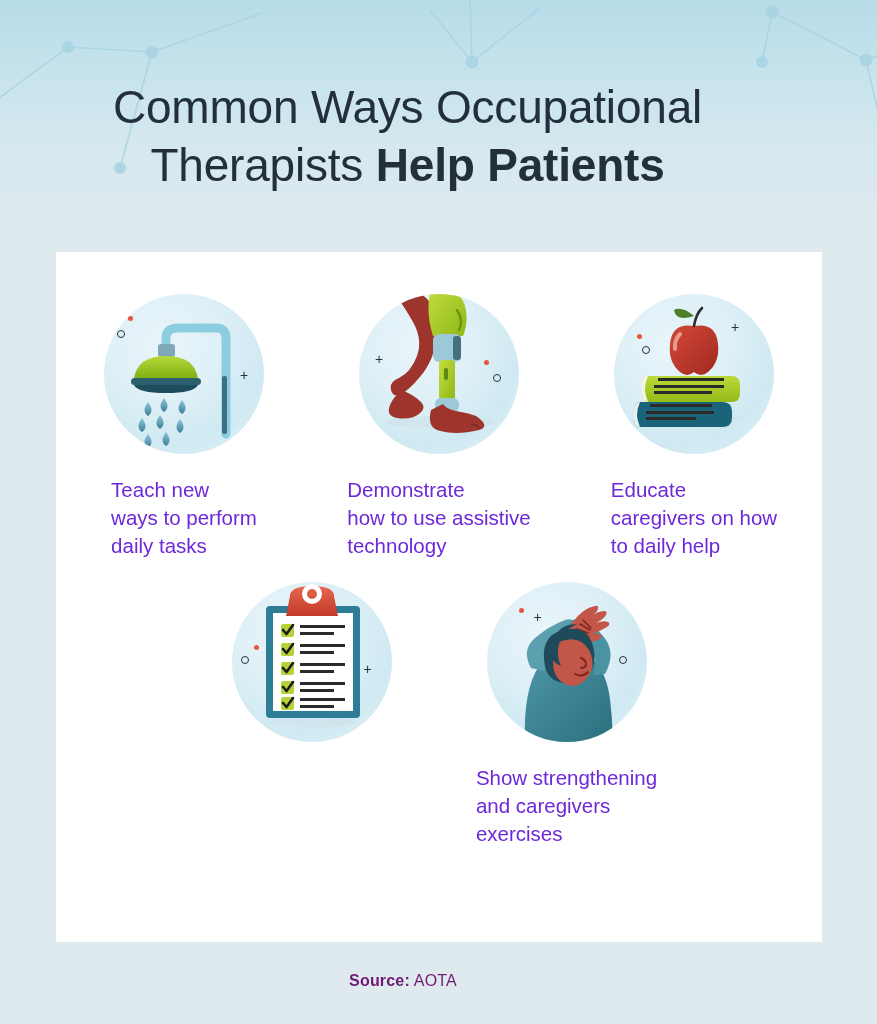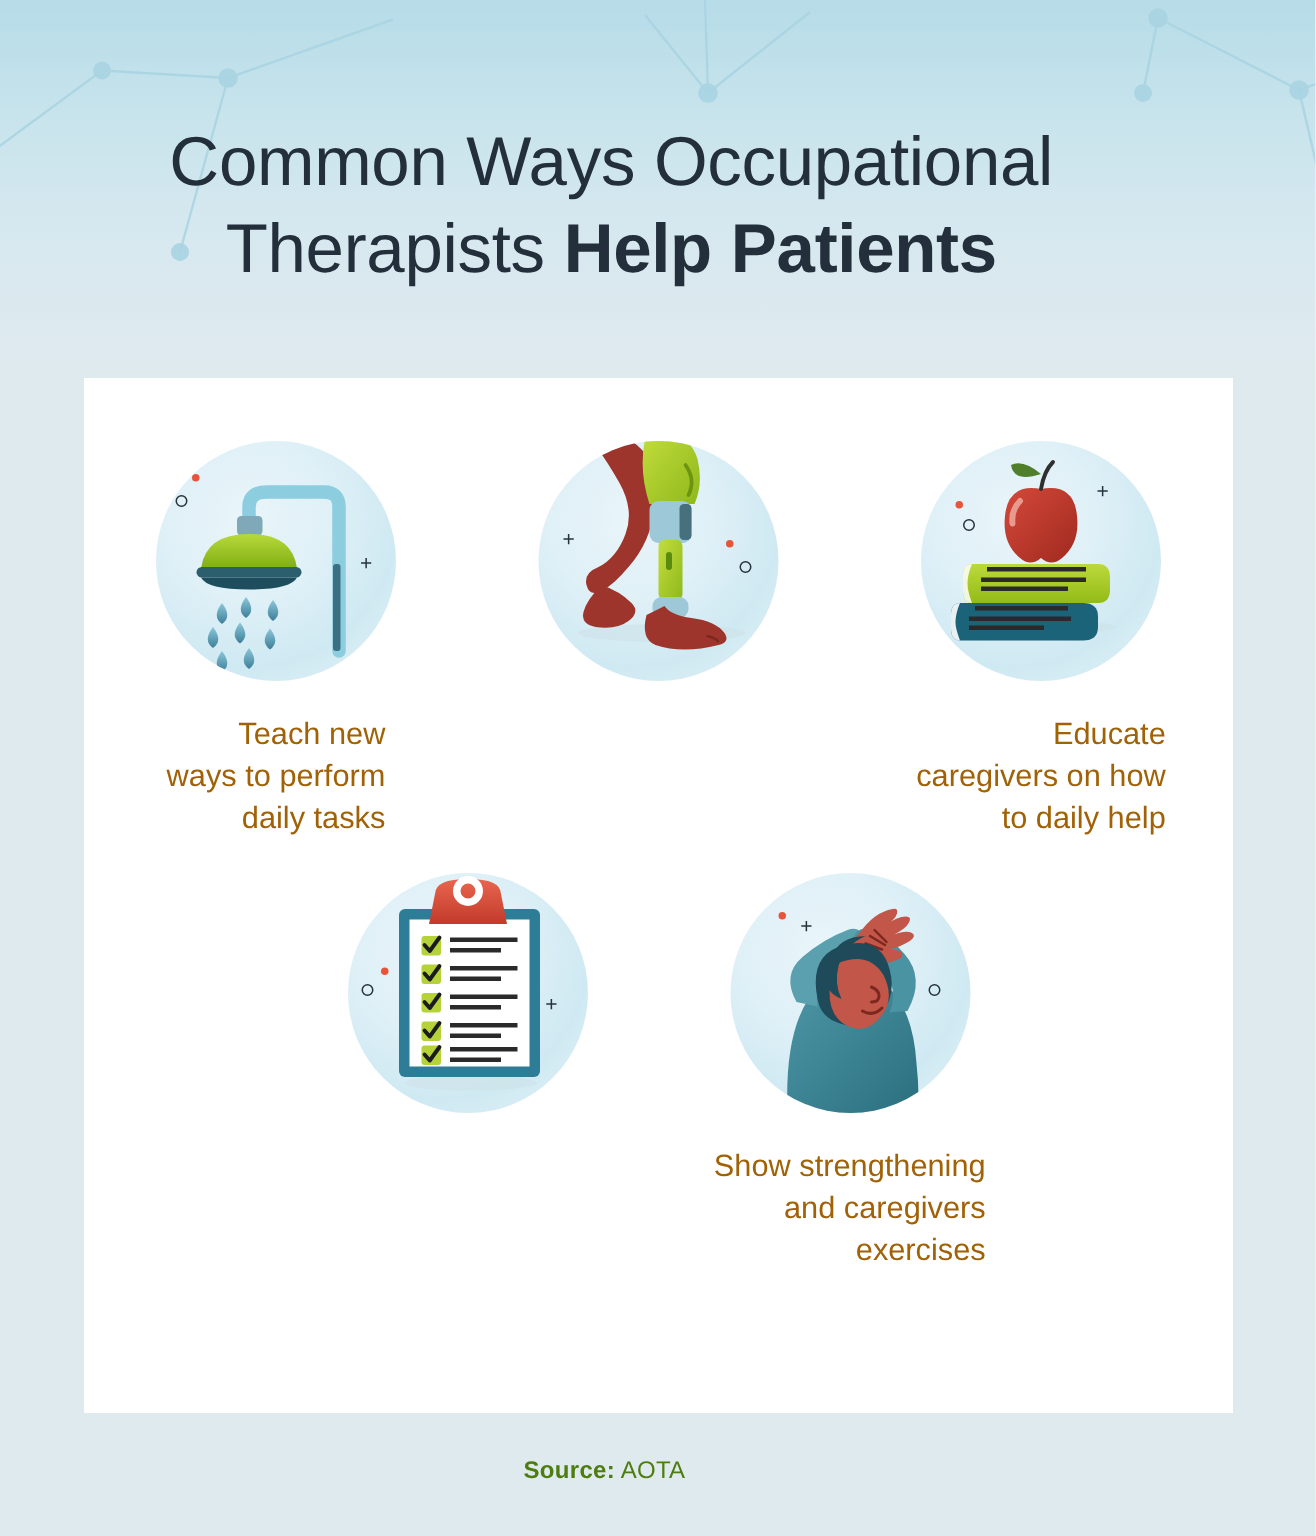--- a/index.html
+++ b/index.html
@@ -87,22 +87,22 @@
     background: radial-gradient(circle at 38% 32%,
         #e9f5fa 0%, #dff0f7 38%, #cfe9f2 68%, #e6f4f8 100%);
     position: relative;
     overflow: hidden;
   }
 
   .caption {
     margin-top: 22px;
     font-size: 20.5px;
     line-height: 28px;
-    color: #a16207;
-    text-align: right;
+    color: #6d28d9;
+    text-align: left;
     font-weight: 400;
     white-space: pre-line;
   }
 
   
   .deco { position: absolute; }
   .deco-dot {
     width: 5px; height: 5px; border-radius: 50%;
     background: #e8543a;
   }
@@ -120,21 +120,21 @@
   .deco-plus:before { content: "+"; }
 
   
   #source {
     position: absolute;
     top: 972px;
     left: 0;
     width: 806px;
     text-align: center;
     font-size: 16px;
-    color: #4d7c0f;
+    color: #701a75;
     letter-spacing: 0.2px;
     z-index: 5;
   }
   #source-label { font-weight: 700; }
   #source-value { font-weight: 400; }
 </style>
 </head>
 <body>
 
 <div id="bg-gradient"></div>
@@ -246,20 +246,23 @@
 
           <rect x="76" y="104" width="24" height="14" rx="6" fill="#9cc8d8"></rect>
 
           <path d="M72 116 q-4 16 6 20 q18 6 42 0 q8 -2 4 -8 q-6 -8 -22 -10 q-14 -2 -18 -8 Z" fill="#9e352c"></path>
           <path d="M112 130 q6 1 8 4" stroke="#7c271f" stroke-width="1.6" fill="none"></path>
         </svg>
         <span class="deco deco-plus" style="left:16px; top:60px;"></span>
         <span class="deco deco-dot" style="right:30px; top:66px;"></span>
         <span class="deco deco-ring" style="right:18px; top:80px;"></span>
       </div>
+      <div class="caption">Demonstrate
+how to use assistive
+technology</div>
     </div>
 
     <div class="cell">
       <div class="icon-circle">
         <svg viewBox="0 0 160 160" width="160" height="160" xmlns="http://www.w3.org/2000/svg">
           <defs>
             <linearGradient id="apRed" x1="0" y1="0" x2="1" y2="1">
               <stop offset="0%" stop-color="#d4493a"></stop>
                 <stop offset="100%" stop-color="#a0291f"></stop>
             </linearGradient>

